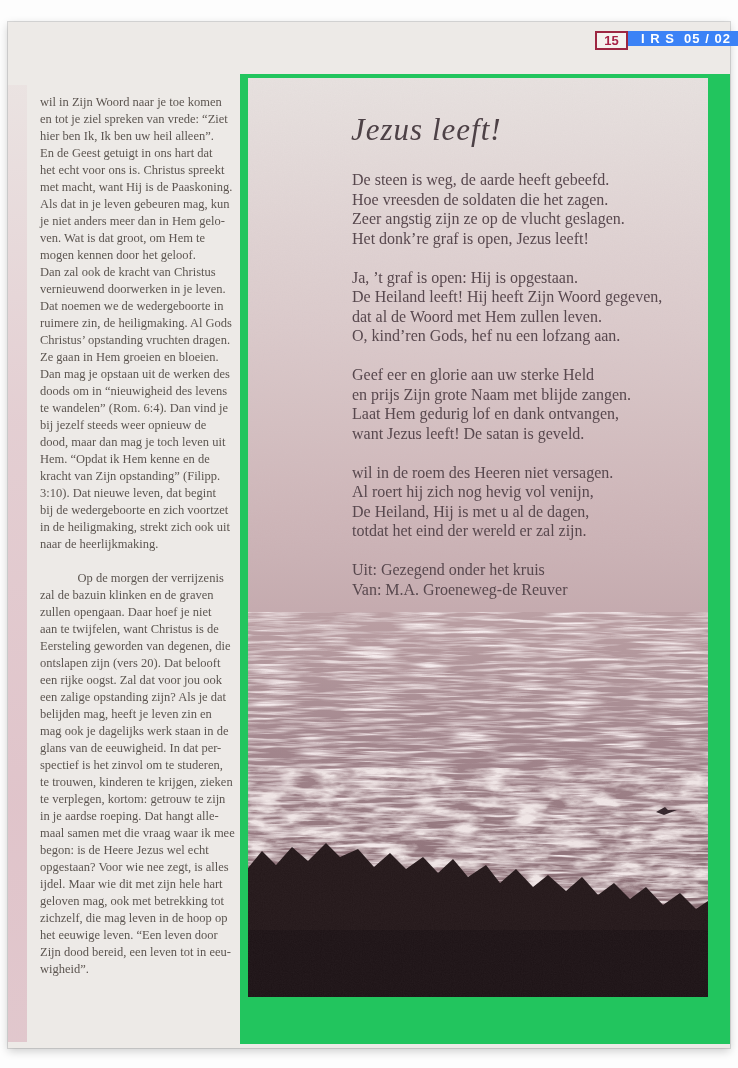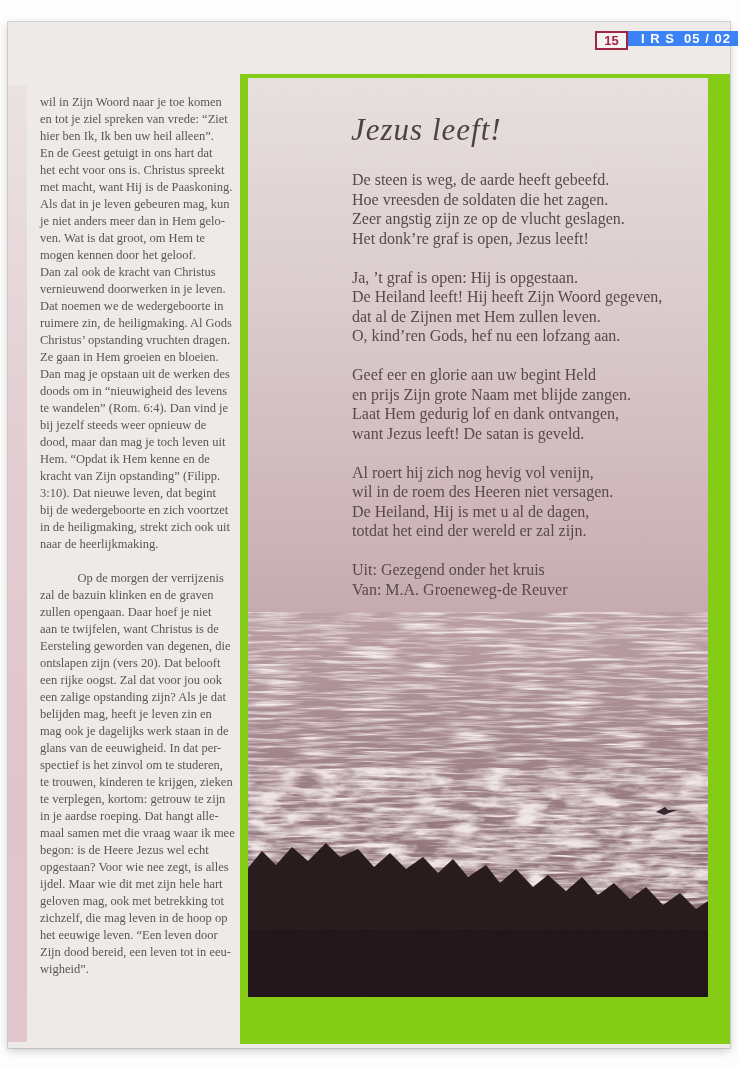--- a/index.html
+++ b/index.html
@@ -28,21 +28,21 @@
     font:bold 13px "Liberation Sans", sans-serif; letter-spacing:1px; white-space:pre;
     display:flex; align-items:center;
   }
   .left-col {
     position:absolute; left:32px; top:72px; width:212px;
     color:#5c5550; font-size:12.5px;
   }
   .tline { white-space:pre; line-height:17px; min-height:17px;font-family:Liberation Serif, serif; }
   .panel {
     position:absolute; left:232px; top:52px; width:490px; height:970px;
-    background:#84cc16;
+    background:#22c55e;
   }
   .photo-wrap { position:absolute; left:8px; top:4px; width:460px; height:919px; }
   .photo-wrap svg { display:block; width:100%; height:100%; }
   .poem-title {
     position:absolute; left:111px; top:38px; z-index:3;
     font-style:italic; font-size:31px; color:#4d4146; letter-spacing:1px;
   }
   .poem-body { position:absolute; left:112px; top:96px; z-index:3; }
   .pline {
     white-space:pre; font-size:16px;
@@ -164,30 +164,30 @@
 
       <div class="poem-body">
 
       <div class="pline">De steen is weg, de aarde heeft gebeefd.</div>
           <div class="pline">Hoe vreesden de soldaten die het zagen.</div>
           <div class="pline">Zeer angstig zijn ze op de vlucht geslagen.</div>
           <div class="pline">Het donk’re graf is open, Jezus leeft!</div>
           <div class="pline"></div>
           <div class="pline">Ja, ’t graf is open: Hij is opgestaan.</div>
           <div class="pline">De Heiland leeft! Hij heeft Zijn Woord gegeven,</div>
-          <div class="pline">dat al de Zijnen met Hem zullen leven.</div>
+          <div class="pline">dat al de Woord met Hem zullen leven.</div>
           <div class="pline">O, kind’ren Gods, hef nu een lofzang aan.</div>
           <div class="pline"></div>
-          <div class="pline">Geef eer en glorie aan uw begint Held</div>
+          <div class="pline">Geef eer en glorie aan uw sterke Held</div>
           <div class="pline">en prijs Zijn grote Naam met blijde zangen.</div>
           <div class="pline">Laat Hem gedurig lof en dank ontvangen,</div>
           <div class="pline">want Jezus leeft! De satan is geveld.</div>
           <div class="pline"></div>
+          <div class="pline">wil in de roem des Heeren niet versagen.</div>
           <div class="pline">Al roert hij zich nog hevig vol venijn,</div>
-          <div class="pline">wil in de roem des Heeren niet versagen.</div>
           <div class="pline">De Heiland, Hij is met u al de dagen,</div>
           <div class="pline">totdat het eind der wereld er zal zijn.</div>
           <div class="pline"></div>
           <div class="pline">Uit: Gezegend onder het kruis</div>
           <div class="pline">Van: M.A. Groeneweg-de Reuver</div>
         </div>
 
     </div>
   </div>
 </div>

